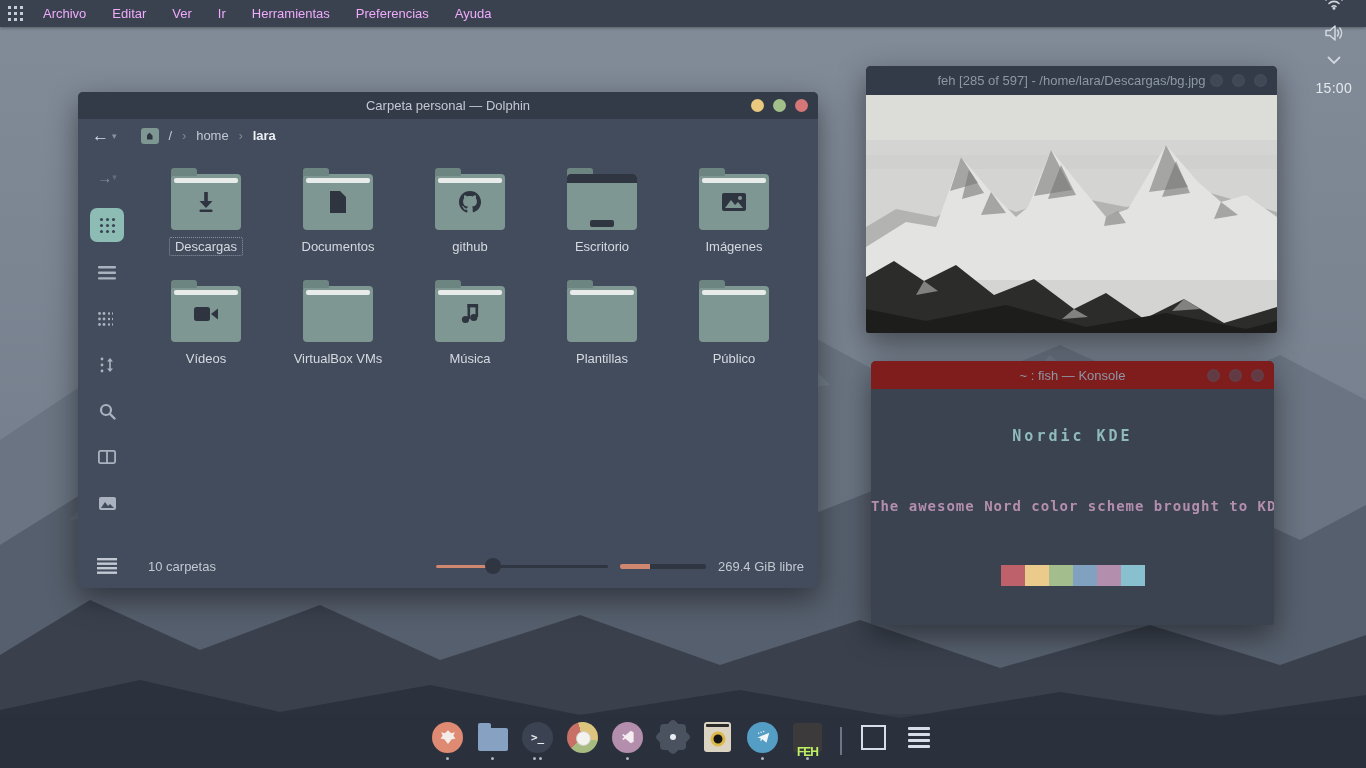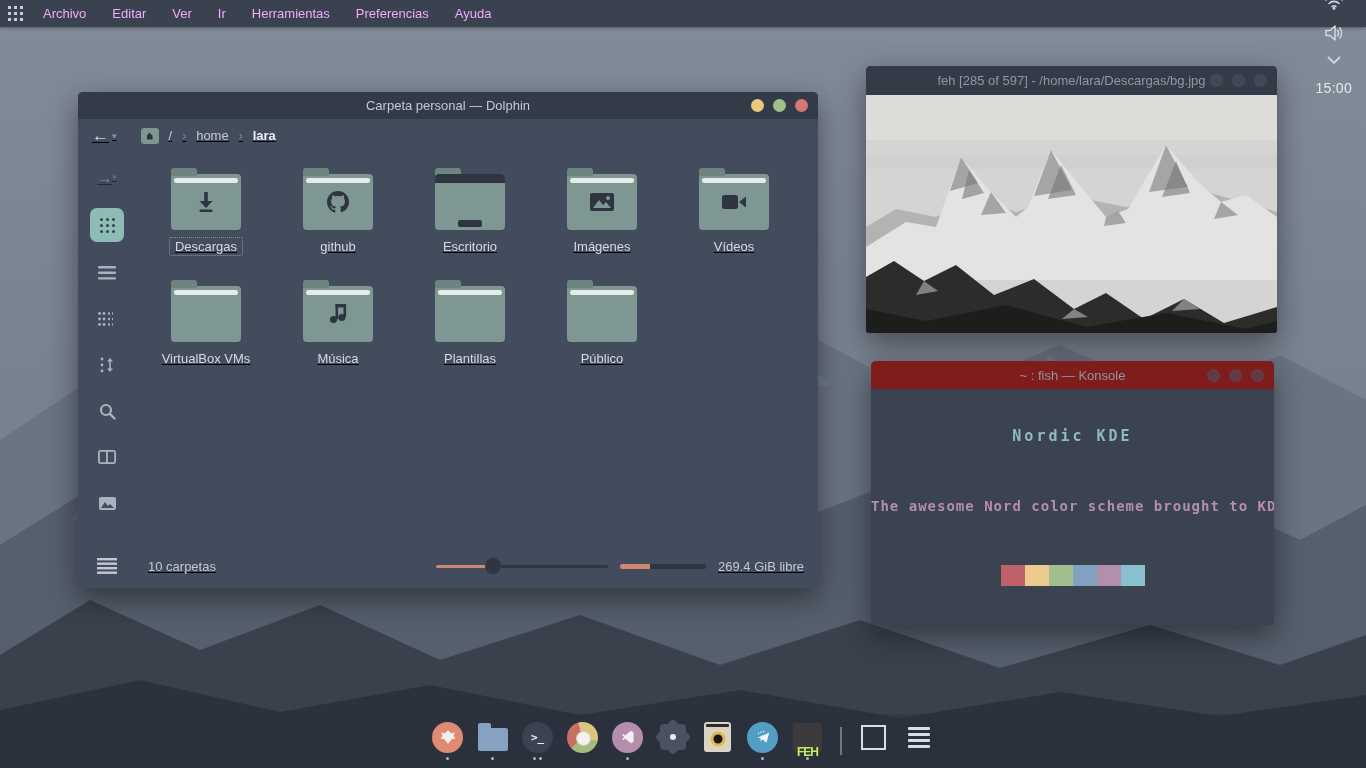--- a/index.html
+++ b/index.html
@@ -13,21 +13,21 @@
   
   .menubar { position:absolute; top:0; left:0; right:0; height:27px; background:#3a4250;
     display:flex; align-items:center; z-index:60; box-shadow:0 1px 3px rgba(0,0,0,.35); }
   .launcher { width:30px; height:27px; display:flex; align-items:center; justify-content:center; cursor:pointer; }
   .menu-item { padding:0 13px; font-size:13px; color:#f0abfc; line-height:27px; cursor:pointer; }
   .tray { margin-left:auto; display:flex; align-items:center; gap:15px; padding-right:14px;flex-direction:column; }
   .tray svg { display:block; }
   .clock { font-size:14px; color:#e4e8ee; letter-spacing:.3px; }
 
   
-  .window { position:absolute; border-radius:5px 5px 3px 3px; box-shadow:0 10px 30px rgba(0,0,0,.45); overflow:hidden;text-decoration:underline; }
+  .window { position:absolute; border-radius:5px 5px 3px 3px; box-shadow:0 10px 30px rgba(0,0,0,.45); overflow:hidden; }
   .titlebar { height:27px; background:#343b48; display:flex; align-items:center; position:relative; }
   .titlebar .title { position:absolute; left:0; right:0; text-align:center; font-size:13px; color:#c3c9d2; }
   .winbtns { position:absolute; right:10px; top:0; bottom:0; display:flex; align-items:center; gap:9px; }
   .winbtn { width:13px; height:13px; border-radius:50%; cursor:pointer; }
   .wb-yellow { background:#eac97e; } .wb-green { background:#a2c08a; } .wb-red { background:#d57677; }
   .winbtn.inactive { background:transparent; border:2px solid #59637455; background:#4a5362; opacity:.55; }
   .titlebar.inactive .title { color:#8d97a5; }
 
   
   .dolphin { left:78px; top:92px; width:740px; height:496px; background:#434c5c; z-index:10; display:flex; flex-direction:column; }
@@ -304,20 +304,32 @@
               <rect x="11.2" y="3" width="3.6" height="10"></rect>
                   <polygon points="13,19 6.5,12 19.5,12"></polygon>
                   <rect x="6.5" y="20.5" width="13" height="2.6" rx="1"></rect>
             </g>
               </svg>
           </div>
         </div>
         <div class="flabel selected">Descargas</div>
       </div>
 
+      <div class="fitem">
+        <div class="folder">
+            <div class="tab"></div>
+            <div class="stripe"></div>
+          <div class="glyph">
+            <svg width="22" height="26" viewBox="0 0 22 26">
+                <path fill="#2e3440" d="M3 2 h10 l6 6 v16 h-16 z"></path>
+              </svg>
+          </div>
+        </div>
+        <div class="flabel">Documentos</div>
+      </div>
 
       <div class="fitem">
         <div class="folder">
             <div class="tab"></div>
             <div class="stripe"></div>
           <div class="glyph">
             <svg width="26" height="26" viewBox="0 0 26 26">
               <path fill="#2e3440" d="M13 2 C6.9 2 2 6.9 2 13 c0 4.9 3.1 9 7.5 10.5 c0.5 0.1 0.8-0.2 0.8-0.6 v-2.2 c-3 0.7-3.7-1.3-3.7-1.3 c-0.5-1.3-1.2-1.6-1.2-1.6 c-1-0.7 0.1-0.7 0.1-0.7 c1.1 0.1 1.7 1.1 1.7 1.1 c1 1.7 2.6 1.2 3.2 0.9 c0.1-0.7 0.4-1.2 0.7-1.5 c-2.4-0.3-5-1.2-5-5.4 c0-1.2 0.4-2.2 1.1-3 c-0.1-0.3-0.5-1.4 0.1-2.9 c0 0 0.9-0.3 3 1.1 c0.9-0.2 1.8-0.4 2.7-0.4 s1.9 0.1 2.7 0.4 c2.1-1.4 3-1.1 3-1.1 c0.6 1.5 0.2 2.6 0.1 2.9 c0.7 0.8 1.1 1.8 1.1 3 c0 4.3-2.6 5.2-5 5.4 c0.4 0.3 0.8 1 0.8 2 v3 c0 0.3 0.2 0.7 0.8 0.6 C20.9 22 24 17.9 24 13 C24 6.9 19.1 2 13 2 z"></path>
             </svg>
           </div>

